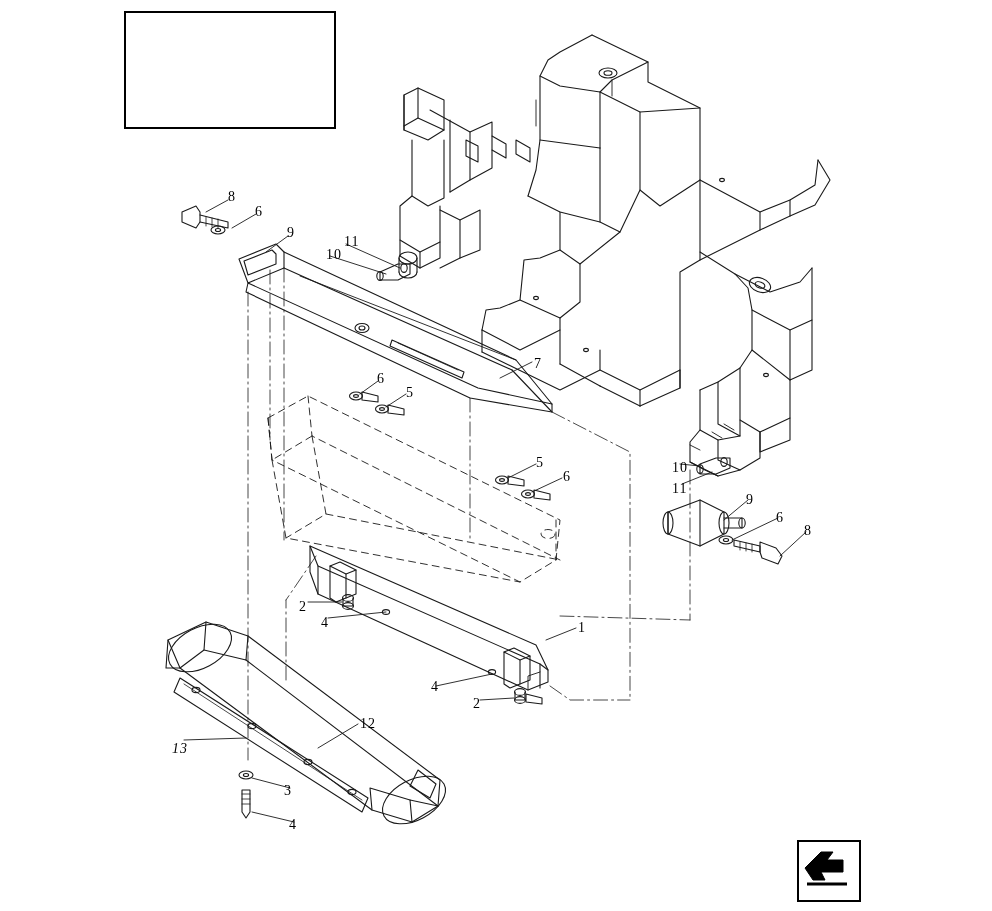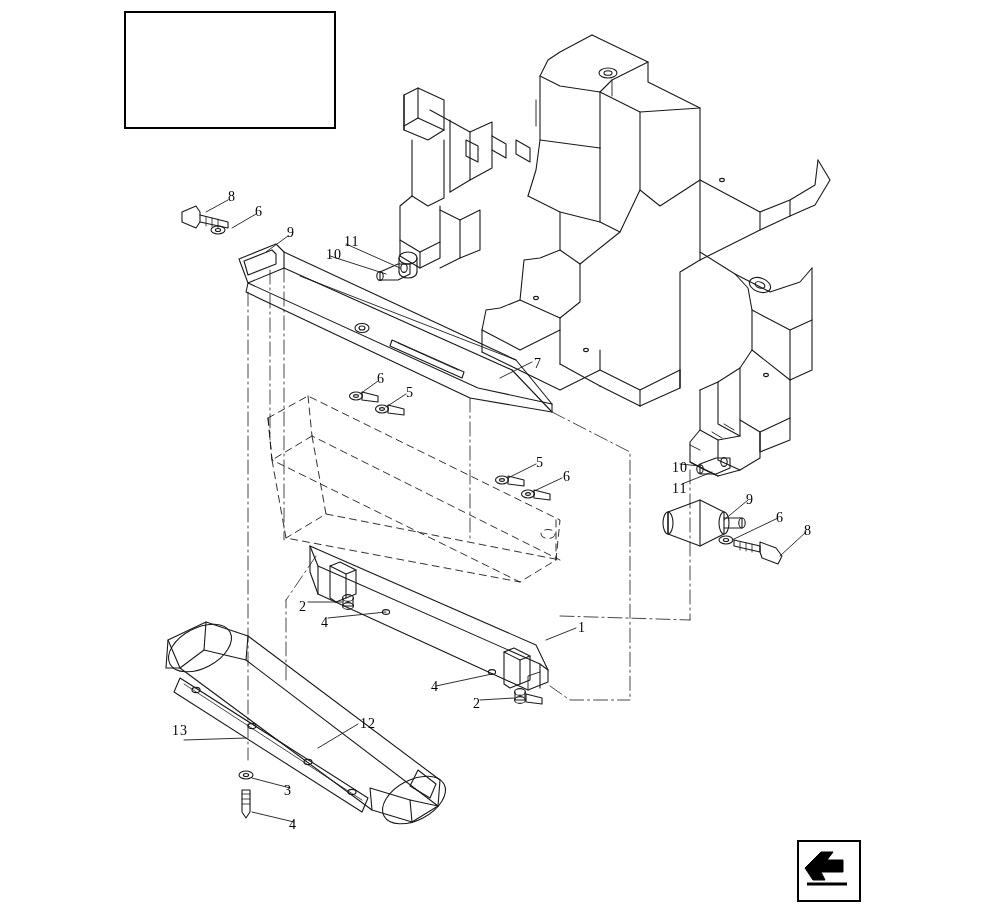--- a/index.html
+++ b/index.html
@@ -350,18 +350,18 @@
       <div class="callout" style="left: 672px; top: 482px;">11</div>
       <div class="callout" style="left: 746px; top: 493px;">9</div>
       <div class="callout" style="left: 776px; top: 511px;">6</div>
       <div class="callout" style="left: 804px; top: 524px;">8</div>
       <div class="callout" style="left: 299px; top: 600px;">2</div>
       <div class="callout" style="left: 321px; top: 616px;">4</div>
       <div class="callout" style="left: 578px; top: 621px;">1</div>
       <div class="callout" style="left: 431px; top: 680px;">4</div>
       <div class="callout" style="left: 473px; top: 697px;">2</div>
       <div class="callout" style="left: 360px; top: 717px;">12</div>
-      <div class="callout" style="left: 172px; top: 724px;">13</div>
+      <div class="callout" style="left: 172px; top: 742px; font-style: italic;">13</div>
       <div class="callout" style="left: 284px; top: 784px;">3</div>
       <div class="callout" style="left: 289px; top: 818px;">4</div>
     </div>
 
 </div>
 
 </body></html>

